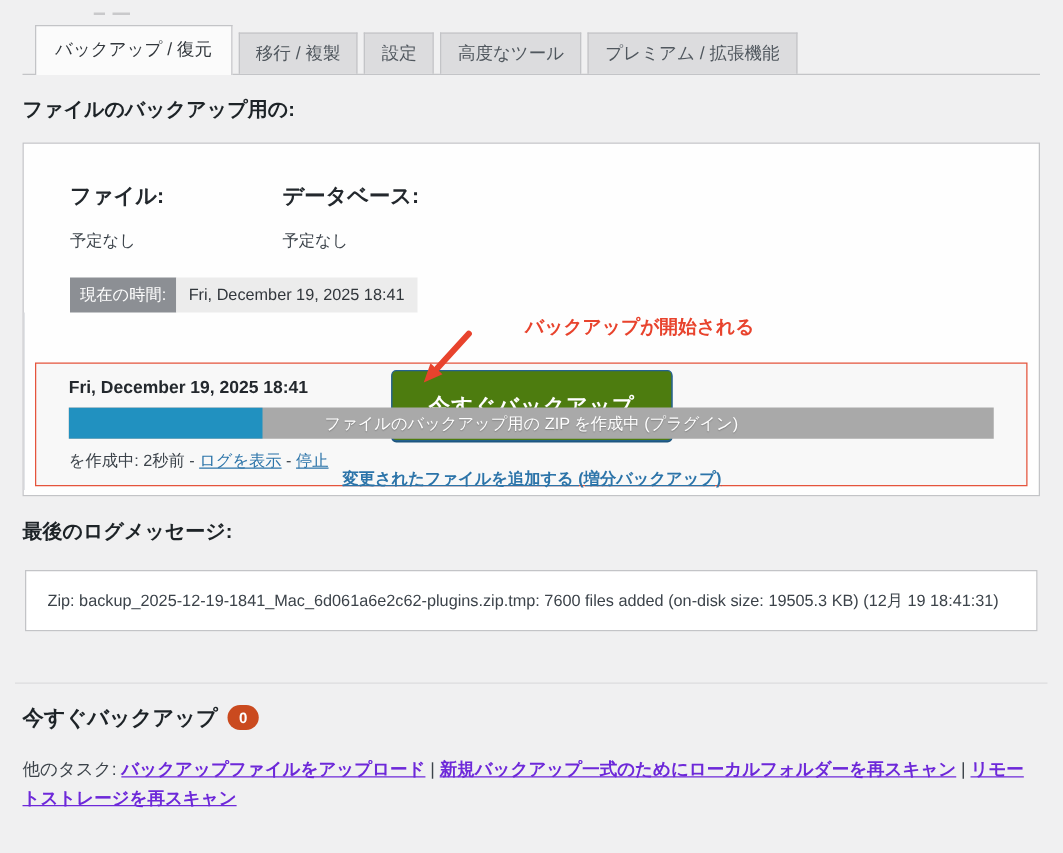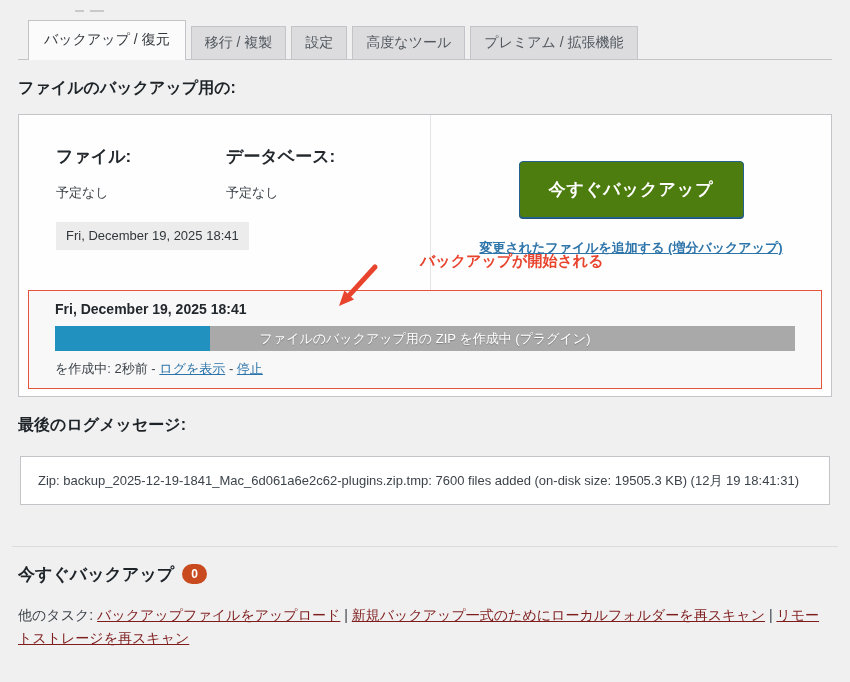--- a/index.html
+++ b/index.html
@@ -20,21 +20,21 @@
     display:flex; align-items:flex-end; gap:5px; }
   .nav-tab { display:inline-block; border:1px solid #c3c4c7; border-bottom:none;
     background:#dcdcde; color:#50575e; font-size:14px; font-weight:normal;
     padding:7px 13px; text-decoration:none; white-space:nowrap; }
   .nav-tab.active { background:#fbfbfb; color:#32373c; padding:10px 15px 11px; margin-bottom:-1px; }
 
   .section-heading { font-size:16px; font-weight:bold; color:#1d2327; margin:18px 18px 0; }
 
   
   .panel { position:relative; margin:15px 18px 0; background:#fefefe; border:1px solid #c3c4c7; }
-  .panel-top { display:flex; height:175px; }
+  .panel-top { display:flex; height:175px;flex-direction:column; }
   .col-left { width:411px; padding:30px 0 0 37px; }
   .sched-cols { display:flex; }
   .sched-col { width:170px; }
   .sched-title { font-size:17px; font-weight:bold; color:#23282d; }
   .sched-value { font-size:13px; margin-top:16px; color:#3c434a; }
   .time-badge { display:inline-flex; margin-top:20px; font-size:13px; line-height:16px; }
   .time-label { background:#8c8f94; color:#fff; padding:6px 8px; white-space:nowrap; }
   .time-value { background:#ececec; color:#32373c; padding:6px 10px; white-space:nowrap; }
 
   .col-right { flex:1; border-left:1px solid #e2e4e7; display:flex; flex-direction:column;
@@ -66,21 +66,21 @@
   .log-box { margin:20px 20px 0; background:#fff; border:1px solid #c3c4c7;
     padding:14px 17px; font-size:13px; line-height:19px; color:#3c434a; }
 
   .rule { margin:41px 12px 0; border:none; border-top:1px solid #dcdcde; height:0; }
 
   .existing-heading { margin:16px 18px 0; font-size:17px; font-weight:bold; color:#1d2327; }
   .count-badge { display:inline-block; background:#ca4a1f; color:#fff; border-radius:11px;
     padding:3px 9px; font-size:12px; font-weight:bold; margin-left:8px; vertical-align:2px; }
 
   .other-tasks { margin:18px 18px 0; font-size:14px; line-height:23px; color:#3c434a; }
-  .other-tasks a { color:#7f1d1d; text-decoration:underline; font-weight:normal; }
+  .other-tasks a { color:#6d28d9; text-decoration:underline; font-weight:bold; }
   .other-tasks .sep { color:#3c434a; }
 </style>
 </head>
 <body>
 
 <div class="top-artifact"><i style="width:9px"></i><i style="width:14px"></i></div>
 
 <nav class="nav-tabs">
   <a class="nav-tab active">バックアップ / 復元</a>
   <a class="nav-tab">移行 / 複製</a>
@@ -98,20 +98,21 @@
         <div class="sched-col">
           <div class="sched-title">ファイル:</div>
           <div class="sched-value">予定なし</div>
         </div>
         <div class="sched-col">
           <div class="sched-title">データベース:</div>
           <div class="sched-value">予定なし</div>
         </div>
       </div>
       <div class="time-badge">
+        <span class="time-label">現在の時間:</span>
         <span class="time-value">Fri, December 19, 2025 18:41</span>
       </div>
     </div>
     <div class="col-right">
       <button class="backup-now">今すぐバックアップ</button>
       <a class="incremental-link">変更されたファイルを追加する (増分バックアップ)</a>
     </div>
   </div>
 
   <div class="annotation-text">バックアップが開始される</div>

